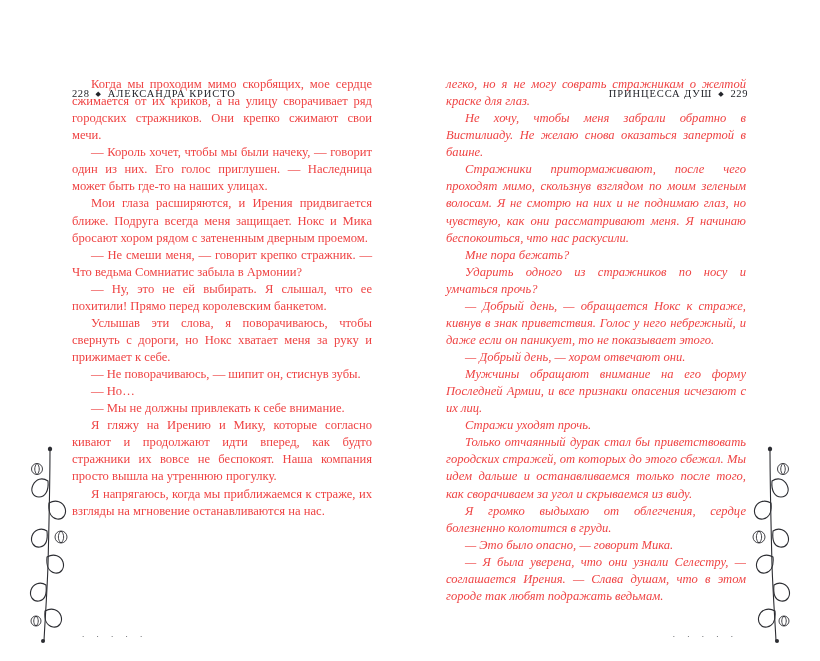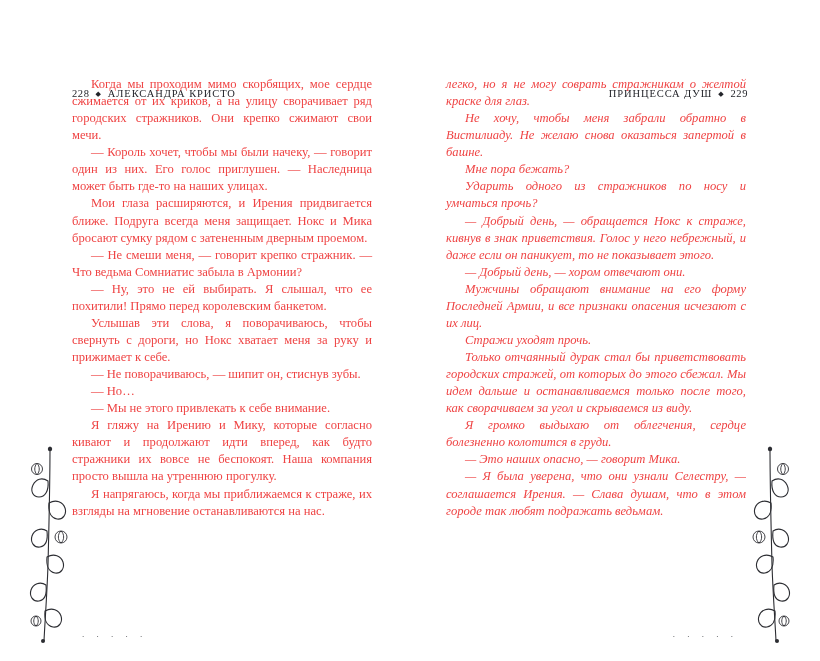--- a/index.html
+++ b/index.html
@@ -93,43 +93,44 @@
     <span class="num">228</span><span class="dot">◆</span><span>АЛЕКСАНДРА КРИСТО</span>
   </div>
 
   <div class="runhead right">
     <span>ПРИНЦЕССА ДУШ</span><span class="dot">◆</span><span class="num">229</span>
   </div>
 
   <div class="col left">
     <p>Когда мы проходим мимо скорбящих, мое сердце сжимается от их криков, а на улицу сворачивает ряд городских стражников. Они крепко сжимают свои мечи.</p>
     <p>— Король хочет, чтобы мы были начеку, — говорит один из них. Его голос приглушен. — Наследница может быть где-то на наших улицах.</p>
-    <p>Мои глаза расширяются, и Ирения придвигается ближе. Подруга всегда меня защищает. Нокс и Мика бросают сумку рядом с затененным дверным проемом.</p>
+    <p>Мои глаза расширяются, и Ирения придвигается ближе. Подруга всегда меня защищает. Нокс и Мика бросают хором рядом с затененным дверным проемом.</p>
     <p>— Не смеши меня, — говорит крепко стражник. — Что ведьма Сомниатис забыла в Армонии?</p>
     <p>— Ну, это не ей выбирать. Я слышал, что ее похитили! Прямо перед королевским банкетом.</p>
     <p>Услышав эти слова, я поворачиваюсь, чтобы свернуть с дороги, но Нокс хватает меня за руку и прижимает к себе.</p>
     <p>— Не поворачиваюсь, — шипит он, стиснув зубы.</p>
     <p>— Но…</p>
-    <p>— Мы не этого привлекать к себе внимание.</p>
+    <p>— Мы не должны привлекать к себе внимание.</p>
     <p>Я гляжу на Ирению и Мику, которые согласно кивают и продолжают идти вперед, как будто стражники их вовсе не беспокоят. Наша компания просто вышла на утреннюю прогулку.</p>
     <p>Я напрягаюсь, когда мы приближаемся к страже, их взгляды на мгновение останавливаются на нас.</p>
   </div>
 
   <div class="col right">
     <p class="noindent">легко, но я не могу соврать стражникам о желтой краске для глаз.</p>
     <p>Не хочу, чтобы меня забрали обратно в Вистилиаду. Не желаю снова оказаться запертой в башне.</p>
+    <p>Стражники притормаживают, после чего проходят мимо, скользнув взглядом по моим зеленым волосам. Я не смотрю на них и не поднимаю глаз, но чувствую, как они рассматривают меня. Я начинаю беспокоиться, что нас раскусили.</p>
     <p>Мне пора бежать?</p>
     <p>Ударить одного из стражников по носу и умчаться прочь?</p>
     <p>— Добрый день, — обращается Нокс к страже, кивнув в знак приветствия. Голос у него небрежный, и даже если он паникует, то не показывает этого.</p>
     <p>— Добрый день, — хором отвечают они.</p>
     <p>Мужчины обращают внимание на его форму Последней Армии, и все признаки опасения исчезают с их лиц.</p>
     <p>Стражи уходят прочь.</p>
     <p>Только отчаянный дурак стал бы приветствовать городских стражей, от которых до этого сбежал. Мы идем дальше и останавливаемся только после того, как сворачиваем за угол и скрываемся из виду.</p>
     <p>Я громко выдыхаю от облегчения, сердце болезненно колотится в груди.</p>
-    <p>— Это наших опасно, — говорит Мика.</p>
+    <p>— Это было опасно, — говорит Мика.</p>
     <p>— Я была уверена, что они узнали Селестру, — соглашается Ирения. — Слава душам, что в этом городе так любят подражать ведьмам.</p>
   </div>
 
   <svg class="ornament orn-bl" viewBox="0 0 60 200">
     <g stroke="#2c2d32" stroke-width="1.1" fill="none" stroke-linecap="round">
       <path d="M30 2 C30 40 29 80 28 120 C27 150 25 175 24 196"></path>
       <path d="M28 36 C22 32 16 34 13 40 C10 46 13 52 19 52 C25 52 29 46 28 36 Z"></path>
       <path d="M29 58 C36 54 43 57 45 63 C47 69 43 75 37 74 C31 73 28 67 29 58 Z"></path>
       <path d="M27 86 C21 82 14 85 12 91 C10 97 14 103 20 102 C26 101 28 95 27 86 Z"></path>
       <path d="M27 112 C34 108 41 111 43 117 C45 123 41 129 35 128 C29 127 26 121 27 112 Z"></path>

